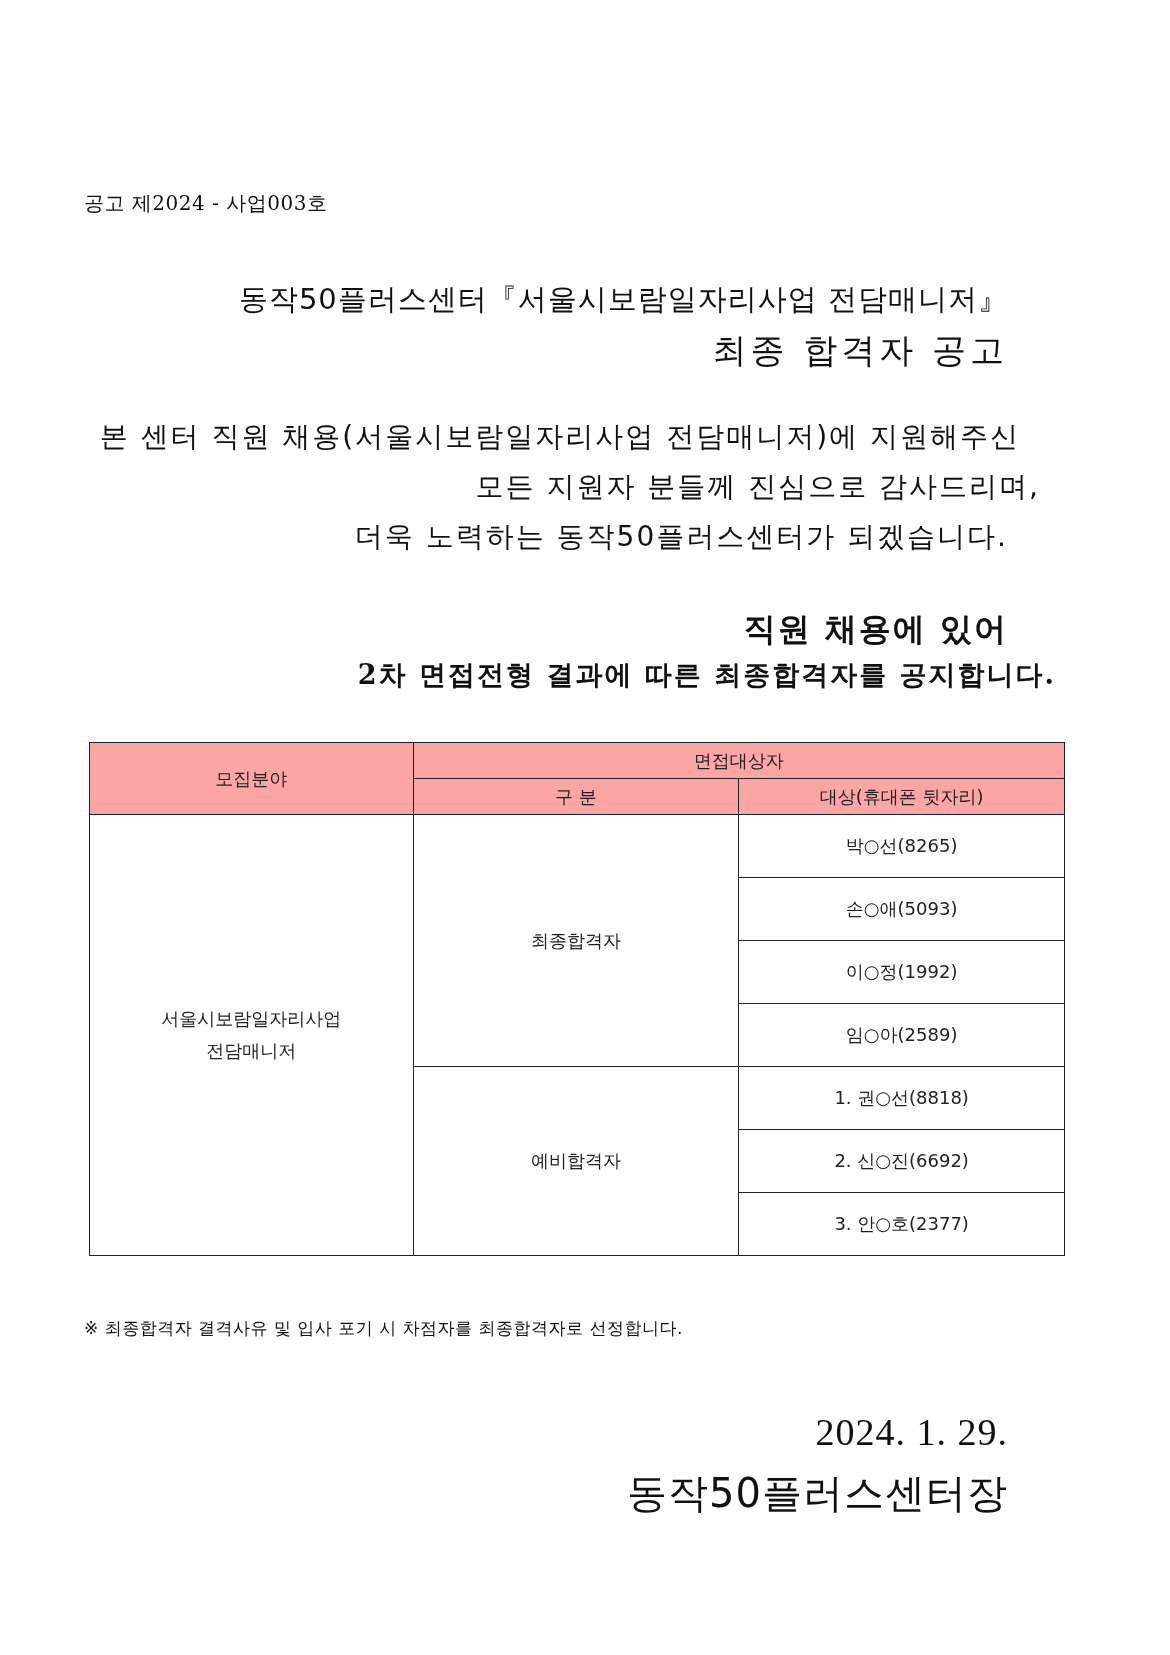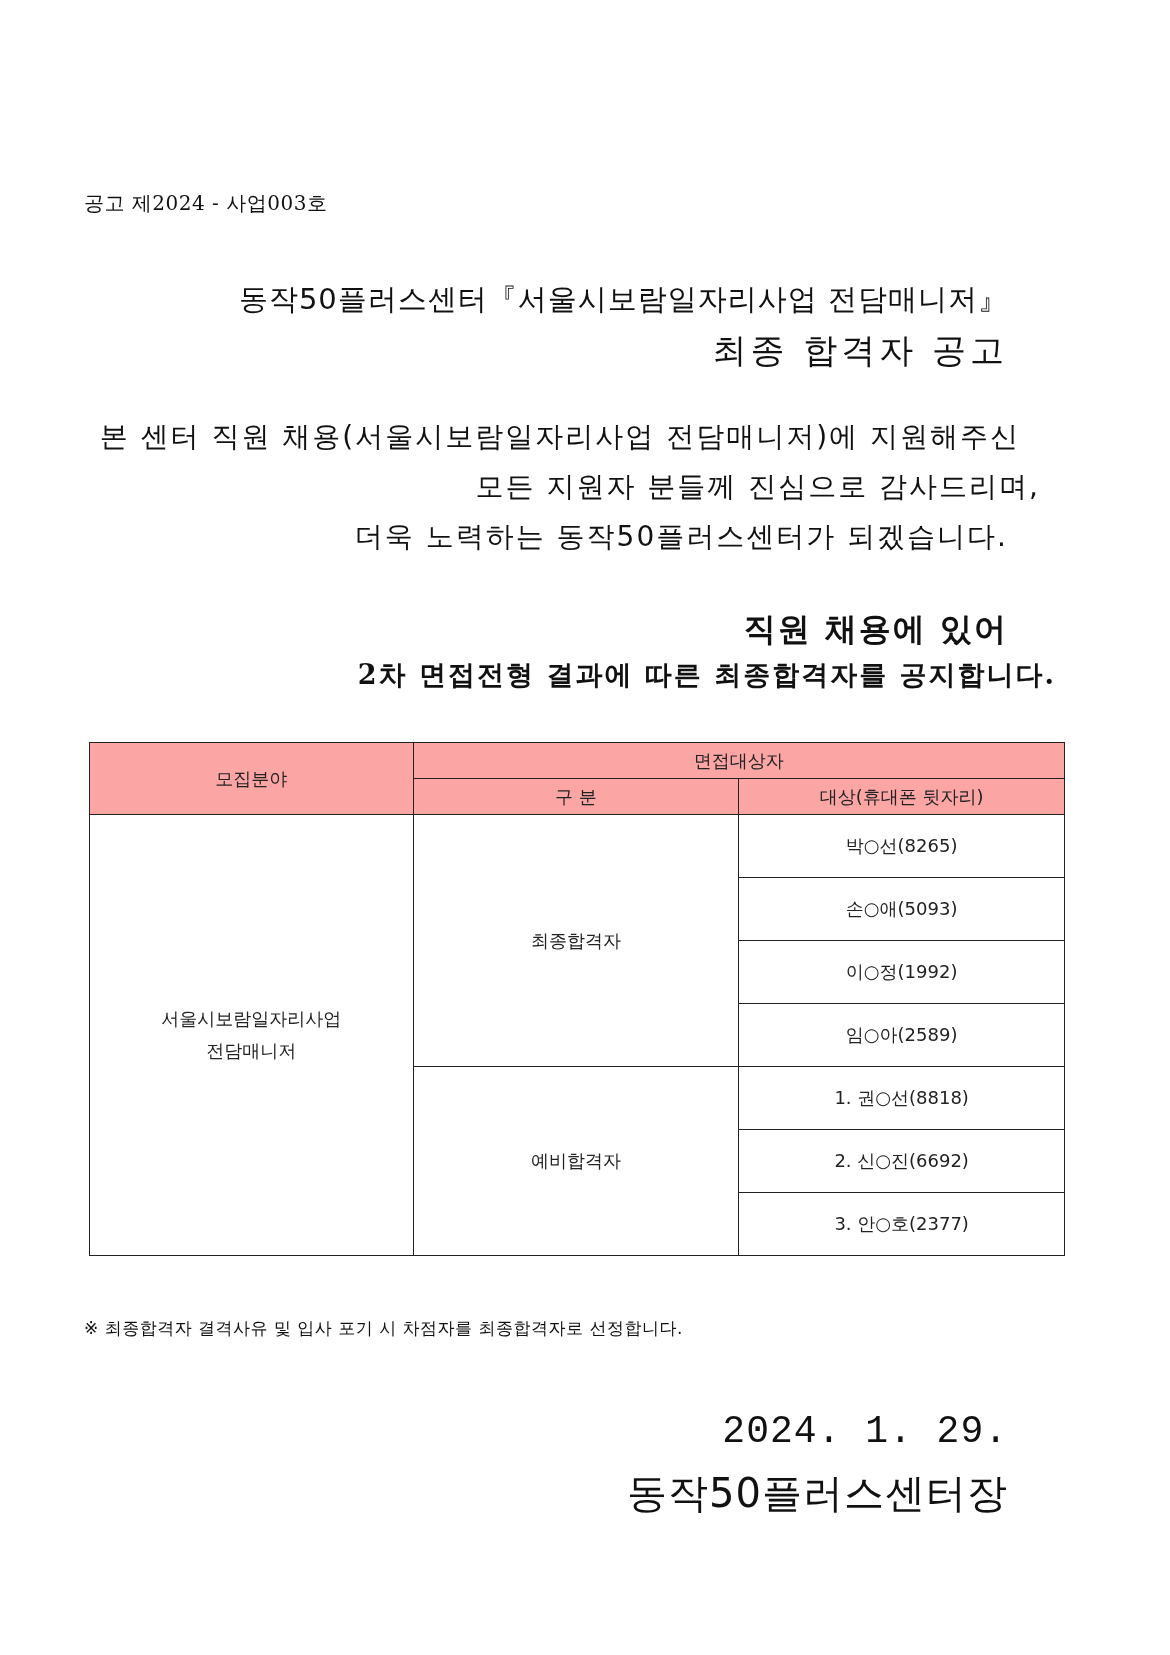--- a/index.html
+++ b/index.html
@@ -14,21 +14,21 @@
   .body3 { top:518px; font-size:28px; letter-spacing:2px; }
   .bold1 { top:608px; font-size:32px; font-weight:bold; letter-spacing:2px; font-family:"DejaVu Serif", serif; }
   .bold2 { top:657px; font-size:27px; font-weight:bold; letter-spacing:2px; font-family:"DejaVu Serif", serif;margin-left:48px; }
   table.result { position:absolute; left:89px; top:742px; width:976px; border-collapse:collapse; font-size:18px; color:#222; }
   table.result td, table.result th { border:1.5px solid #222; text-align:center; font-weight:normal; padding:0; }
   table.result th { background:#fca5a5;margin-top:36px; }
   .h1 { height:36px; }
   .h2 { height:36px; }
   .cell { height:63px; }
   .note { left:84px; top:1317px; font-size:17px; letter-spacing:0.5px; }
-  .date { top:1410px; font-size:38px; font-family:Liberation Mono, monospace; letter-spacing:1px; }
+  .date { top:1410px; font-size:38px; font-family:Liberation Serif, serif; letter-spacing:1px; }
   .org { top:1466px; font-size:40px; letter-spacing:1px; }
 </style>
 </head>
 <body>
 
 <div class="abs notice-no">공고 제2024 - 사업003호</div>
 
 <div class="abs center title1">동작50플러스센터『서울시보람일자리사업 전담매니저』</div>
 <div class="abs center title2">최종 합격자 공고</div>
 

